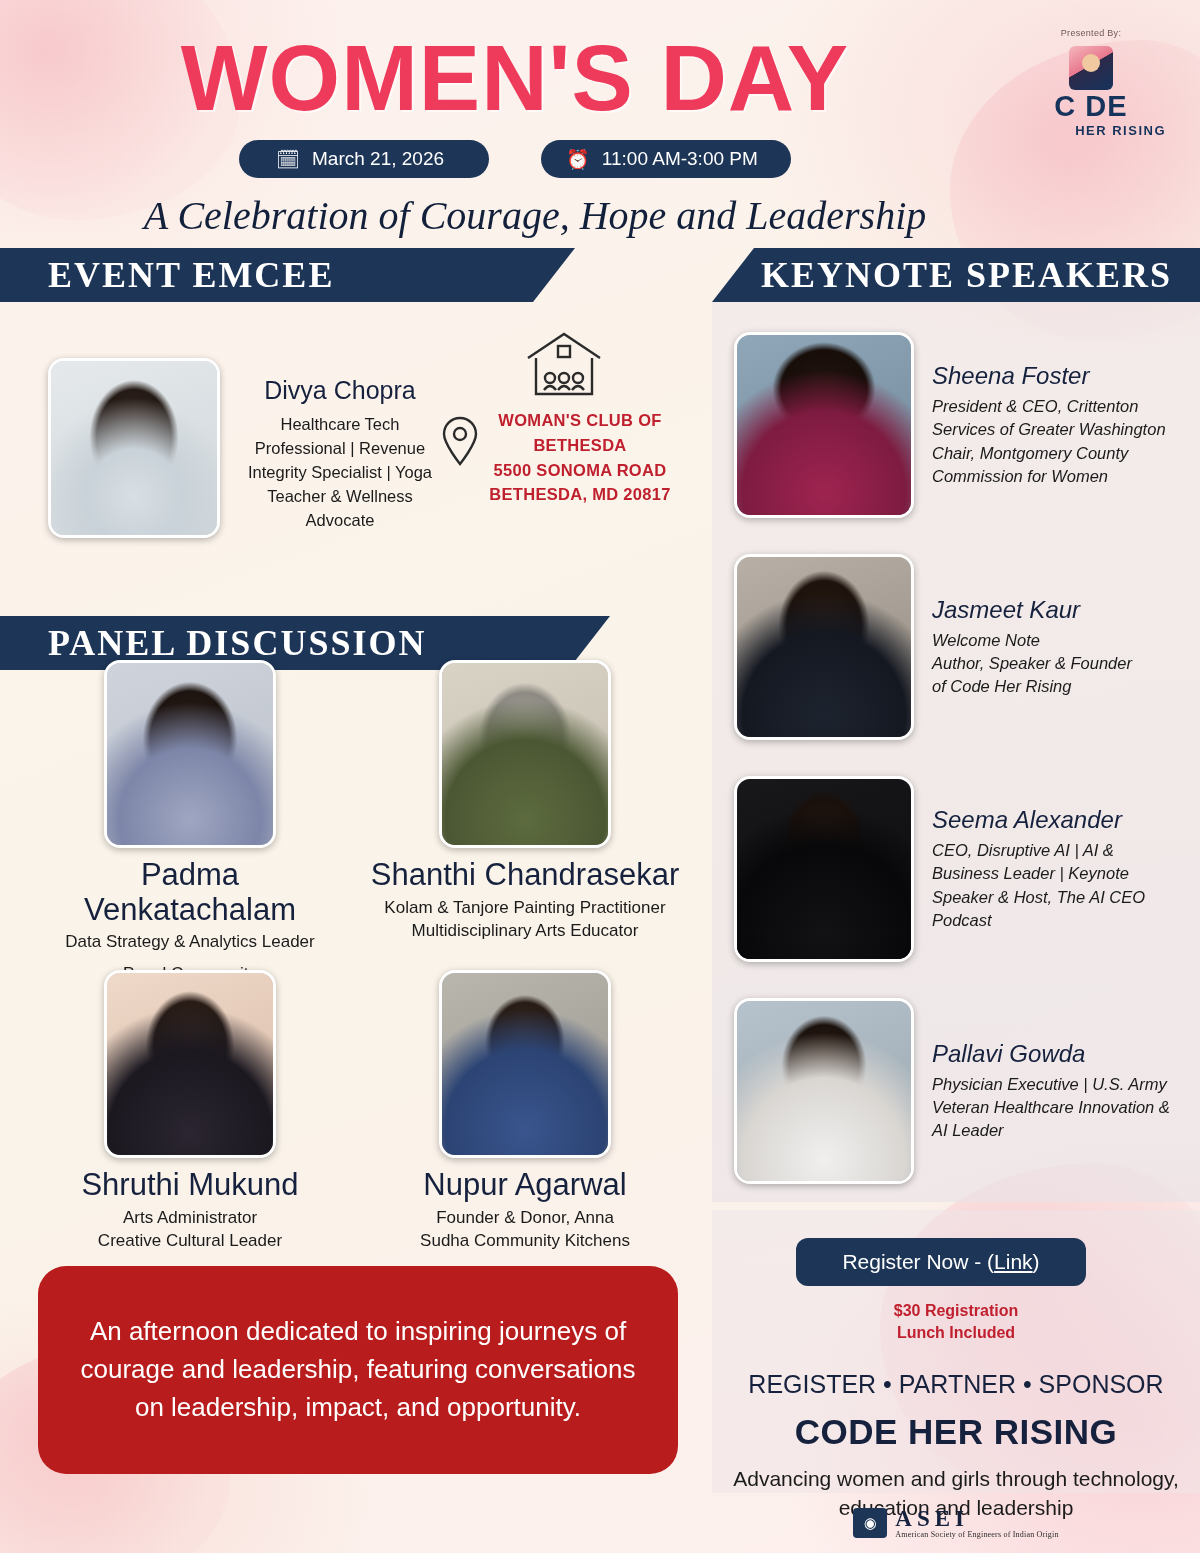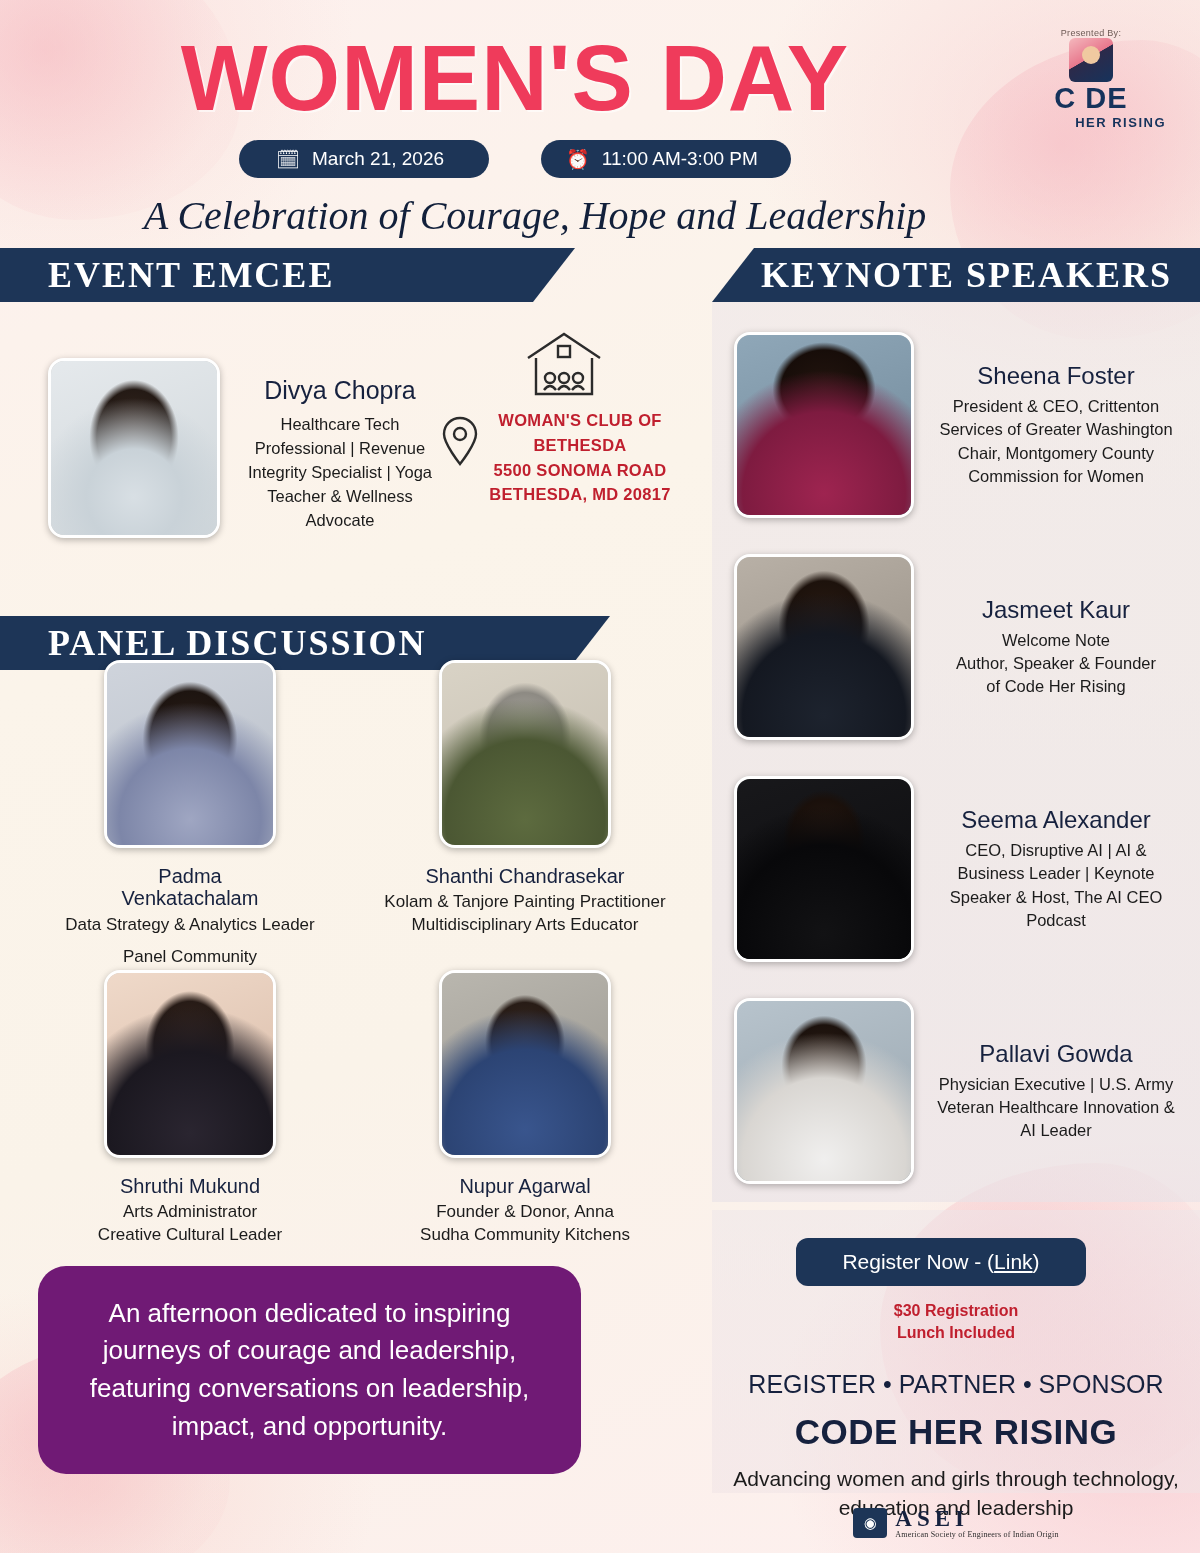--- a/index.html
+++ b/index.html
@@ -35,21 +35,21 @@
     font-size: 92px;
     letter-spacing: 1px;
     color: #ef3b5b;
     text-shadow: 2px 2px 0 rgba(255,255,255,0.6);
   }
   .presented {
     position: absolute; top: 28px; right: 34px; width: 150px;
     text-align: center;
   }
   .presented .pb {
-    font-size: 9px; color: #6d5a55; letter-spacing: .3px; margin-bottom: 0;
+    font-size: 9px; color: #6d5a55; letter-spacing: .3px; margin-bottom: 8px;
   }
   .logo-code {
     font-size: 29px; font-weight: bold; color: #16335c; letter-spacing: 1px;
     line-height: 1;
   }
   .logo-sub {
     font-size: 13px; font-weight: bold; color: #16335c; letter-spacing: 1.5px; margin-top: 2px; text-align: right;
   }
   .logo-mark {
     width: 44px; height: 44px; margin: 0 auto 2px;
@@ -142,36 +142,36 @@
   .venue {
     position: absolute; left: 470px; top: 160px; width: 220px;
     text-align: center; color: #c01f2e; font-weight: bold;
     font-size: 16.5px; line-height: 1.5; letter-spacing: .3px;
   }
 
   
   .panel-grid { position: absolute; left: 0; top: 412px; width: 712px; }
   .panelist { position: absolute; text-align: center; }
   .panelist .photo { margin: 0 auto; }
-  .p-name { font-size: 20px; color: #16213e; margin-top: 17px; line-height: 1.12; }
+  .p-name { font-size: 31px; color: #16213e; margin-top: 10px; line-height: 1.12; }
   .p-role { font-size: 17px; color: #1b1b1b; line-height: 1.35; margin-top: 4px; }
   .p-extra { font-size: 17px; color: #1b1b1b; margin-top: 10px; }
 
   .summary {
-    position: absolute; left: 38px; top: 1018px; width: 543px; height: 208px;
-    background: #701a75; border-radius: 28px;
+    position: absolute; left: 38px; top: 1018px; width: 640px; height: 208px;
+    background: #b91c1c; border-radius: 28px;
     color: #fff; display: flex; align-items: center; justify-content: center;
     text-align: center; padding: 18px 34px;
     font-size: 26px; line-height: 1.45;
   }
 
   
   .speaker { position: absolute; left: 22px; width: 446px; display: flex; align-items: center; gap: 18px; }
   .speaker .photo { width: 180px; height: 186px; flex: none; }
-  .sp-text { text-align: center; flex: 1; }
+  .sp-text { text-align: left; flex: 1; font-style: italic; }
   .sp-name { font-size: 24px; color: #16213e; margin-bottom: 5px; }
   .sp-role { font-size: 16.5px; line-height: 1.4; color: #1b1b1b; }
 
   
   .register-btn {
     position: absolute; left: 84px; top: 990px; width: 290px; height: 48px;
     background: #1d3557; color: #fff; border-radius: 12px;
     display: flex; align-items: center; justify-content: center;
     font-size: 21px;
   }

